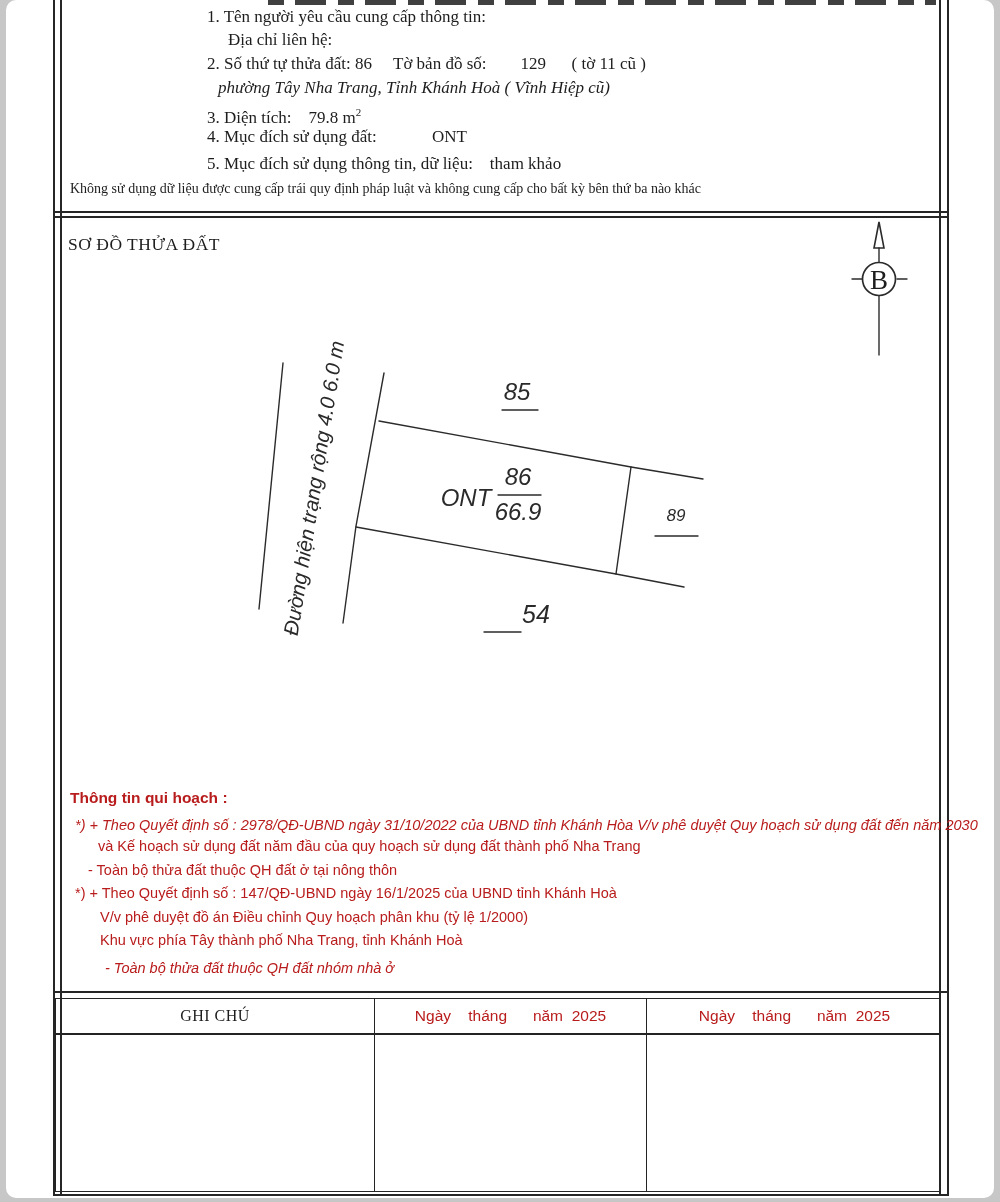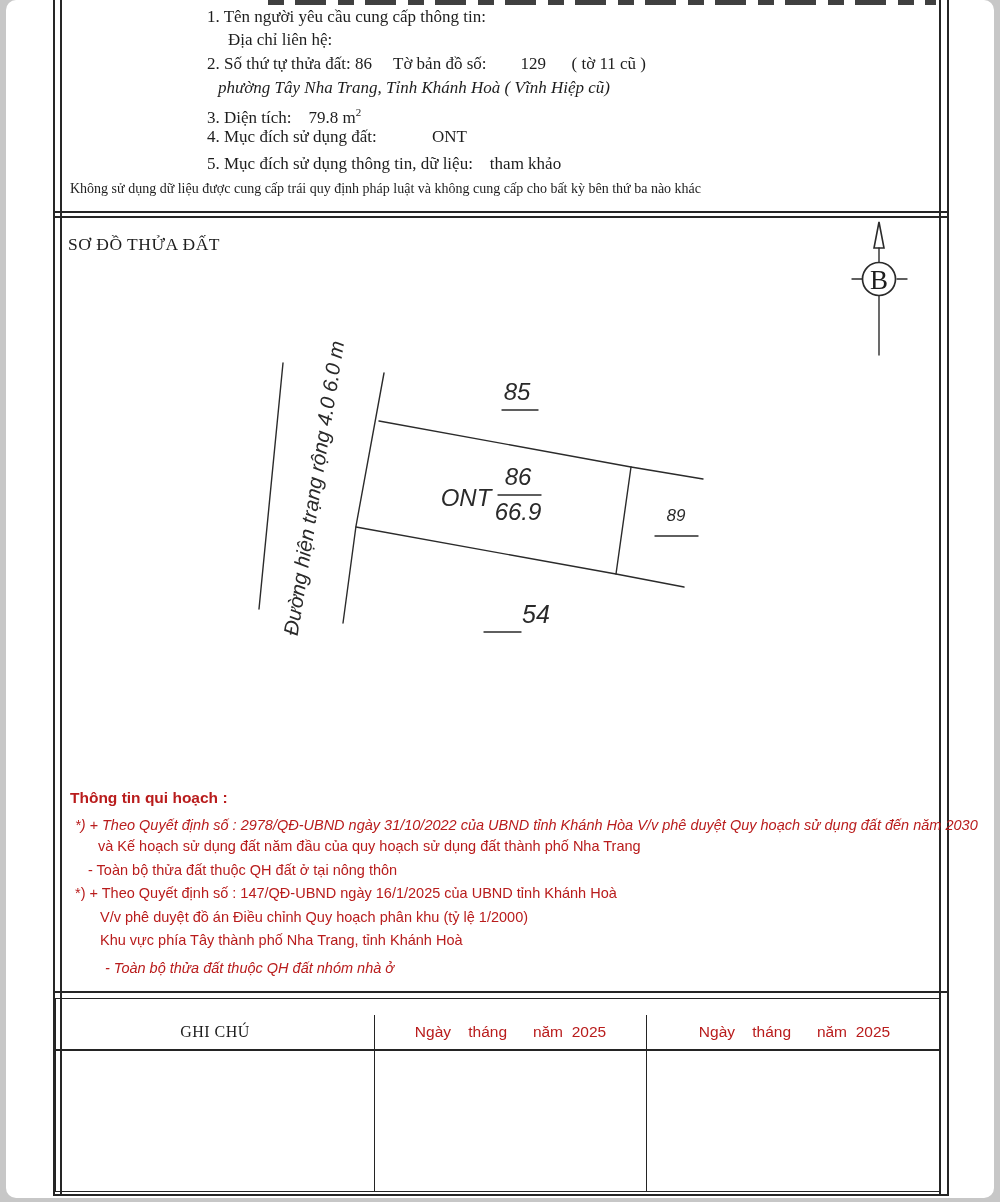--- a/index.html
+++ b/index.html
@@ -29,21 +29,21 @@
     white-space:nowrap;
   }
   .cutoff{
     position:absolute;left:268px;top:0;width:668px;height:5px;
     background:repeating-linear-gradient(90deg,#1e1e1e 0 16px,transparent 16px 27px,#1e1e1e 27px 58px,transparent 58px 70px);
     opacity:.85;
   }
   .tbl{position:absolute;left:55px;top:998px;width:886px;height:194px;
     border:1.8px solid #242424;box-sizing:border-box;}
   .tbl .hdr{position:absolute;left:0;top:0;width:100%;height:36px;
-    border-bottom:2.2px solid #242424;box-sizing:border-box;margin-top:16px;}
+    border-bottom:2.2px solid #242424;box-sizing:border-box;}
   .tbl .c1{position:absolute;left:0;top:0;width:318px;height:100%;box-sizing:border-box;}
   .tbl .c2{position:absolute;left:318px;top:0;width:272px;height:100%;
     border-left:1.8px solid #242424;box-sizing:border-box;}
   .tbl .c3{position:absolute;left:590px;top:0;width:296px;height:100%;
     border-left:1.8px solid #242424;box-sizing:border-box;}
   .cellt{position:absolute;left:0;top:8px;width:100%;text-align:center;}
 </style>
 </head>
 <body>
 

